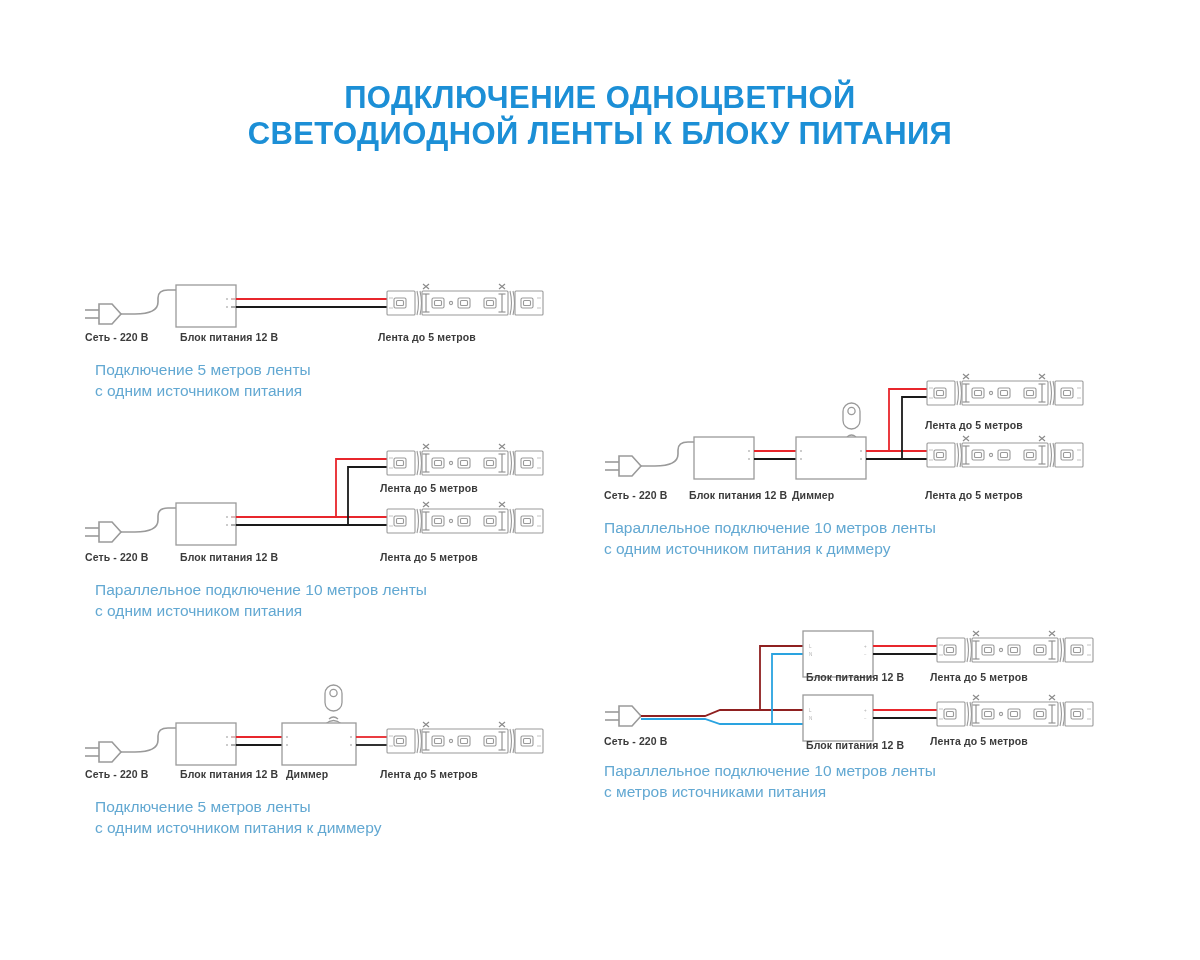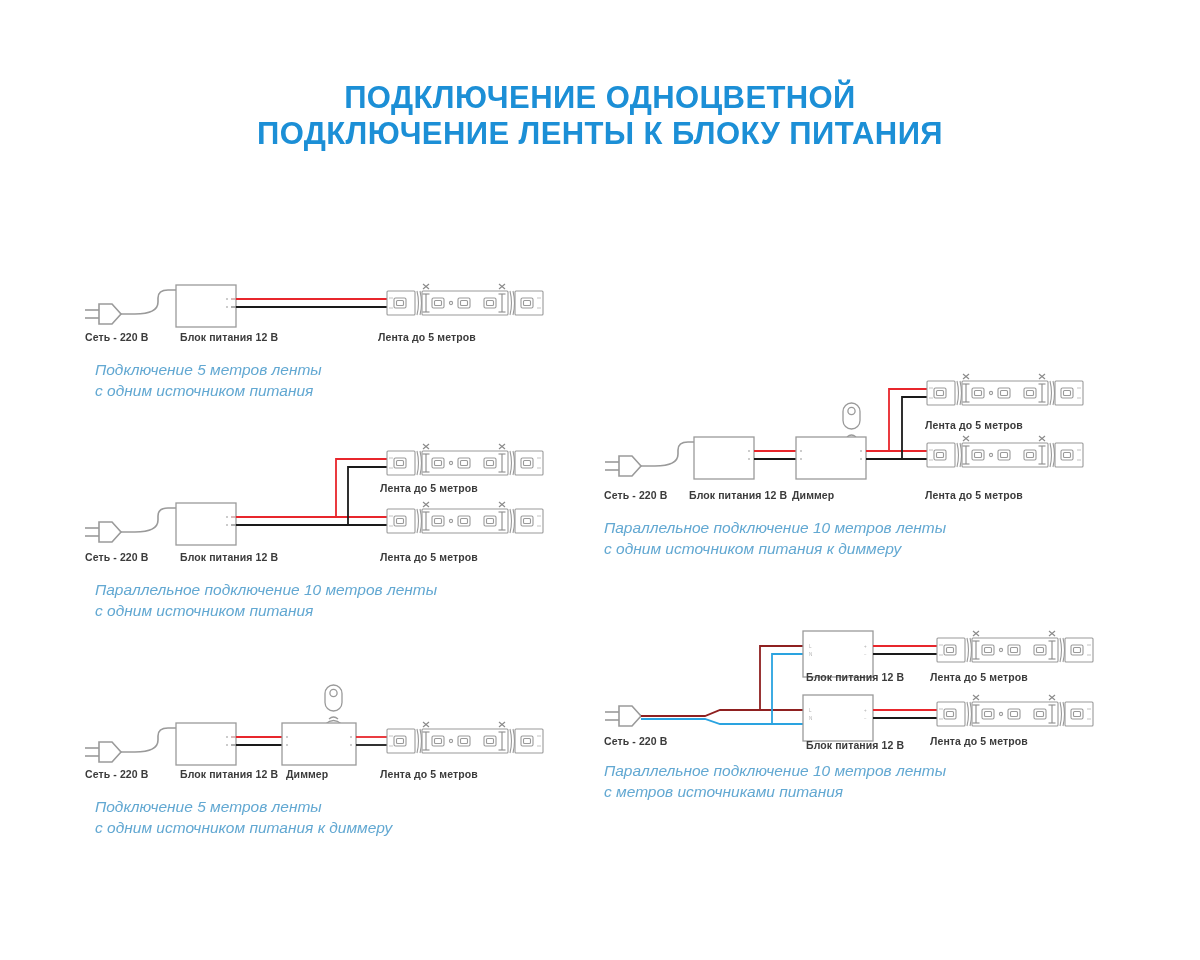--- a/index.html
+++ b/index.html
@@ -21,40 +21,40 @@
   }
   .title .ln{display:block;}
 
   
   .diagram{position:absolute;}
   .svgwrap{position:absolute;left:0;top:0;}
 
   
   .caption{
     position:absolute;color:#62a8d2;
-    font-size:15.5px;line-height:21px;white-space:nowrap;font-style:italic;
+    font-size:15.5px;line-height:21px;white-space:nowrap;
   }
   .caption .ln{display:block;}
 
   
   .plabel{
     position:absolute;color:#3b3b3b;
     font-size:10.5px;font-weight:bold;white-space:nowrap;
     letter-spacing:.1px;
     text-align:right;
   }
 </style>
 </head>
 <body>
 
 <div id="page">
 
   <div class="title">
     <span class="ln">ПОДКЛЮЧЕНИЕ ОДНОЦВЕТНОЙ</span>
-    <span class="ln">ПОДКЛЮЧЕНИЕ ЛЕНТЫ К БЛОКУ ПИТАНИЯ</span>
+    <span class="ln">СВЕТОДИОДНОЙ ЛЕНТЫ К БЛОКУ ПИТАНИЯ</span>
   </div>
 
   <div class="diagram" style="left:80px;top:280px;width:500px;height:60px;">
     <svg class="svgwrap" width="500" height="60" viewBox="0 0 500 60">
 
       <g fill="none" stroke="#9a9a9a" stroke-width="1.6">
         <line x1="5" y1="30" x2="19" y2="30"></line>
         <line x1="5" y1="38" x2="19" y2="38"></line>
         <path d="M19 24 L32 24 L41 34 L32 44 L19 44 Z"></path>
       </g>

